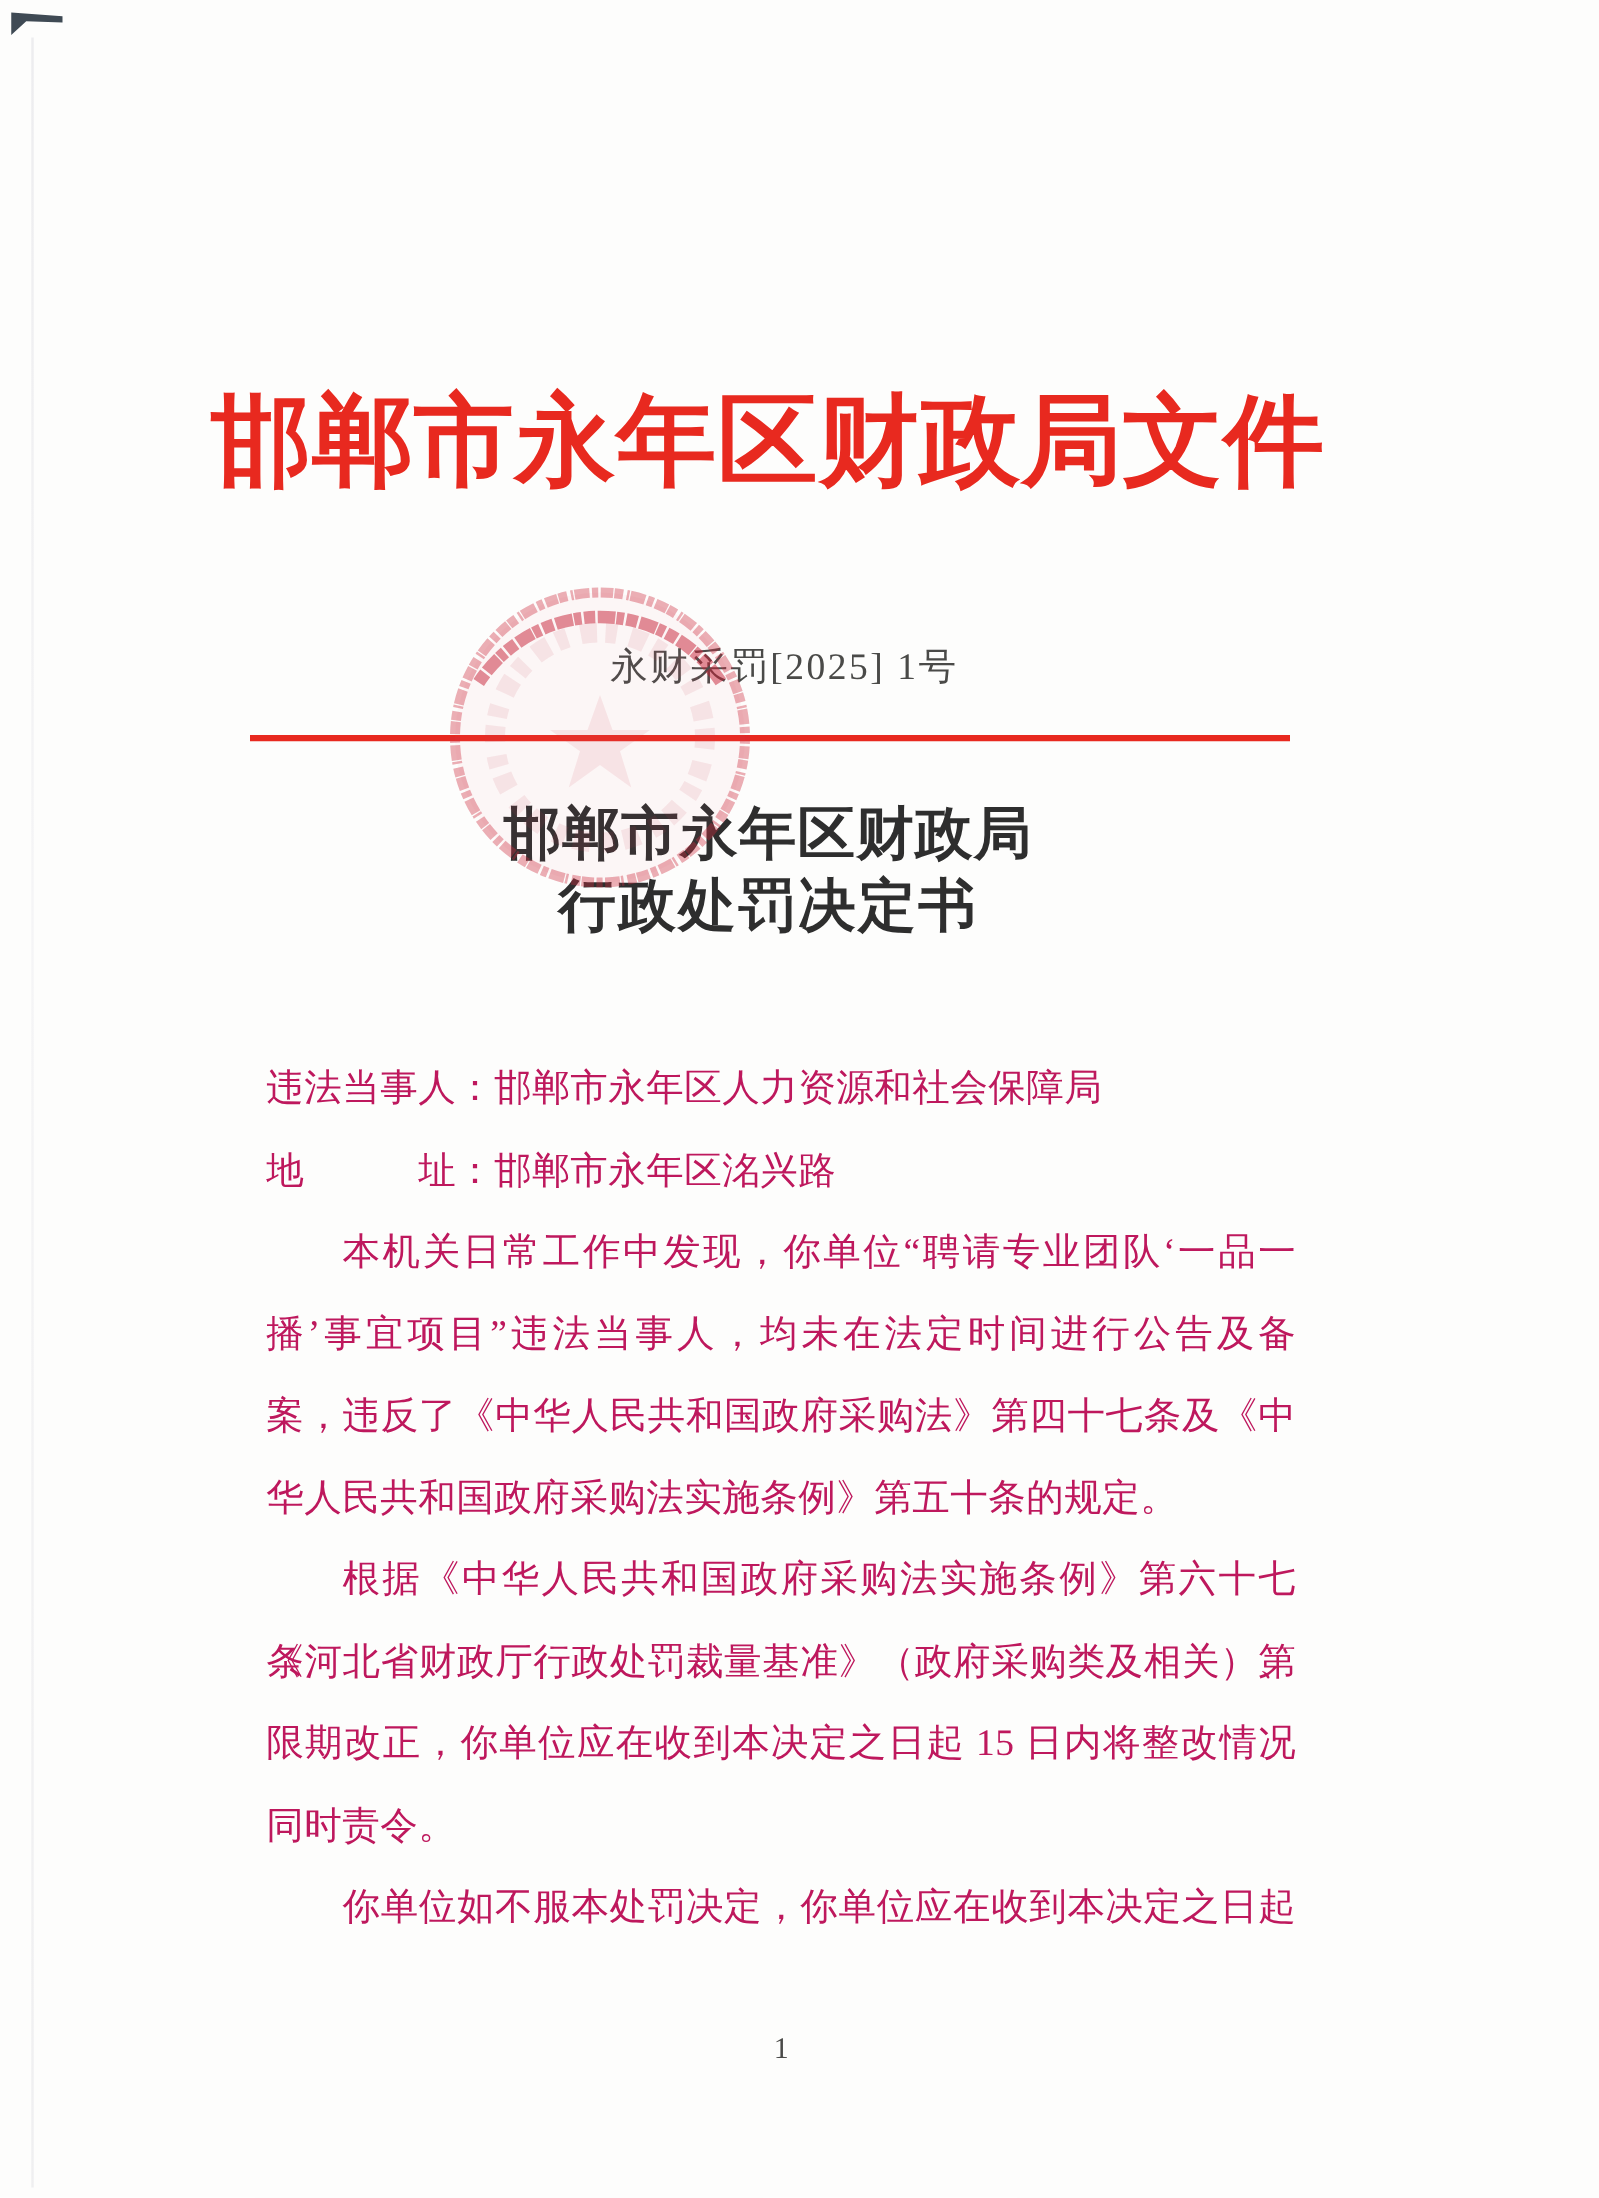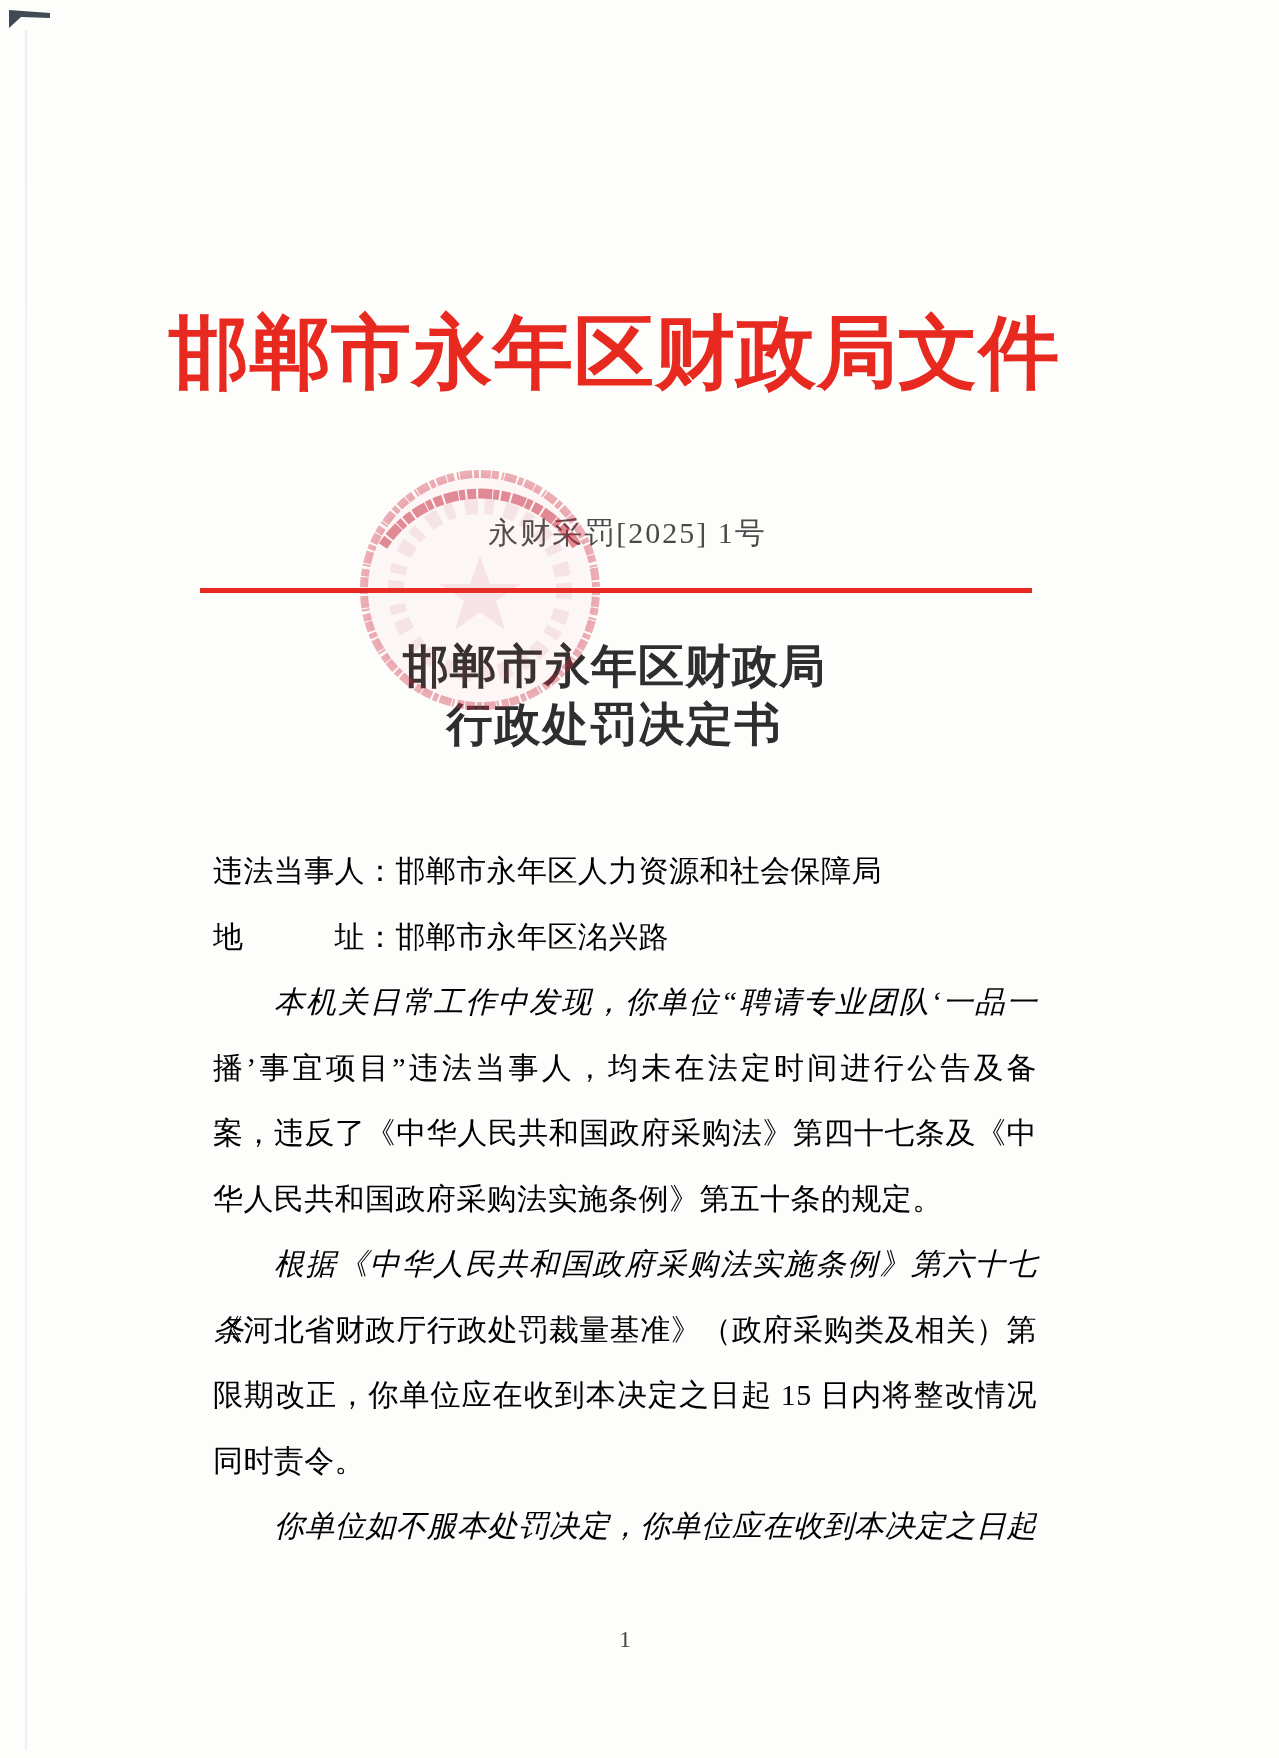--- a/index.html
+++ b/index.html
@@ -43,29 +43,29 @@
     position:absolute; top:638px; left:0; width:1279px;
     transform:translateX(-25px);
     text-align:center; color:#2e2e2e; font-weight:bold; z-index:3;
   }
   .doc-title .t1 { font-size:46px; line-height:58px; letter-spacing:1px; }
   .doc-title .t2 { font-size:46px; line-height:58px; letter-spacing:2px; }
 
   
   .body-text {
     position:absolute; top:838px; left:213px; width:824px;
-    font-size:30px; color:#000000; z-index:3;
+    font-size:30px; color:#be185d; z-index:3;
   }
   .line {
     height:65.5px; line-height:65.5px;
     text-align:justify; text-align-last:justify;
     letter-spacing:.4px;
   }
   .line.no-just { text-align-last:left; }
-  .line.indent { text-indent:61px;font-style:italic; }
+  .line.indent { text-indent:61px; }
 
   .page-number {
     position:absolute; top:1626px; left:213px; width:824px;
     text-align:center; font-size:24px; color:#4a4a48;
   }
 </style>
 </head>
 <body>
 
 <div class="scan-edge-line"></div>

